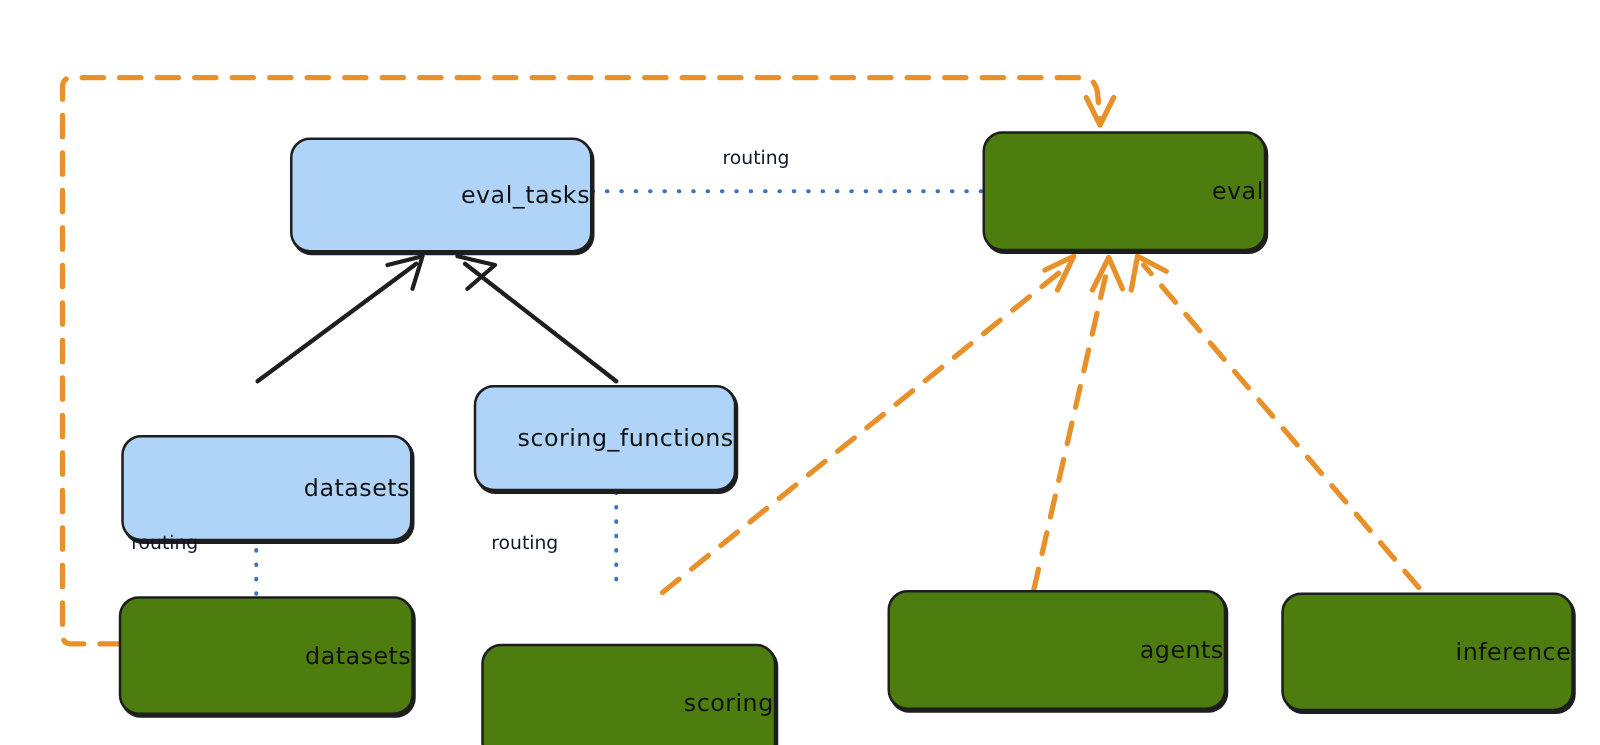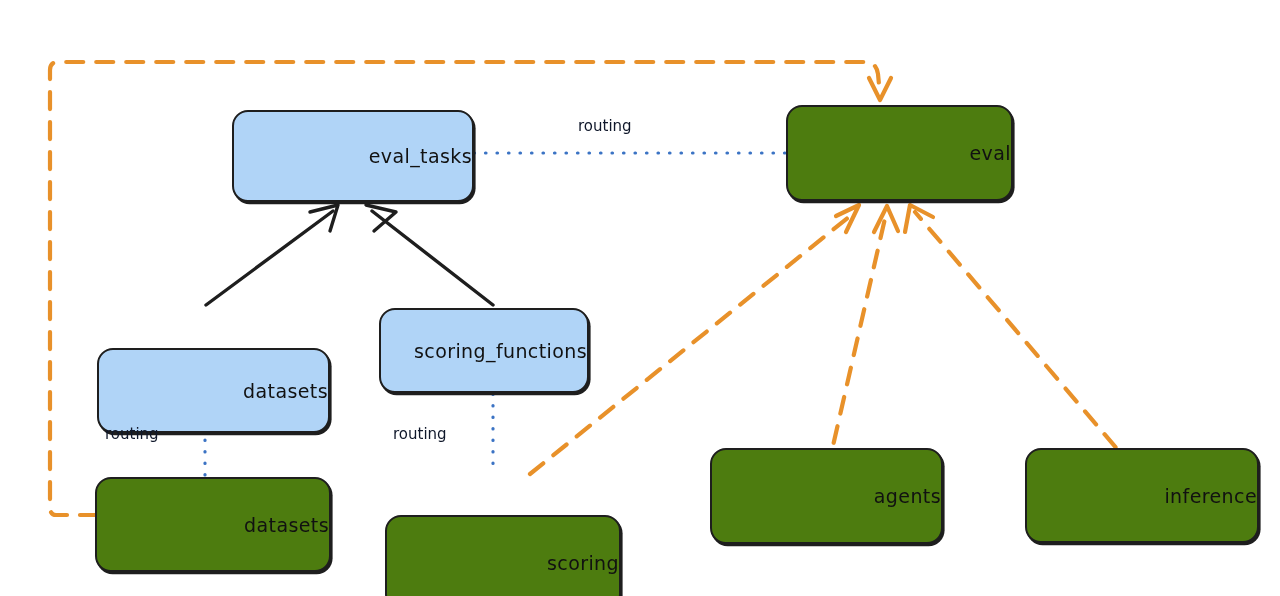--- a/index.html
+++ b/index.html
@@ -122,25 +122,25 @@
   </div>
 
   <div class="node green" style="left:95px; top:477px; width:236px; height:95px;">
     <span class="node-label">datasets</span>
   </div>
 
   <div class="node green" style="left:385px; top:474px; width:236px; height:95px;margin-top:41px;">
     <span class="node-label">scoring</span>
   </div>
 
-  <div class="node green" style="left:710px; top:448px; width:233px; height:96px;">
+  <div class="node green" style="left:710px; top:472px; width:271px; height:96px;">
     <span class="node-label">agents</span>
   </div>
 
-  <div class="node green" style="left:1025px; top:448px; width:234px; height:95px;padding-left:36px;">
+  <div class="node green" style="left:1025px; top:474px; width:234px; height:95px;padding-left:36px;">
     <span class="node-label">inference</span>
   </div>
 
   <div class="edge-label" style="left:578px; top:117px;">routing</div>
 
   <div class="edge-label" style="left:105px; top:425px;">routing</div>
 
   <div class="edge-label" style="left:393px; top:425px;">routing</div>
 
 </div>

